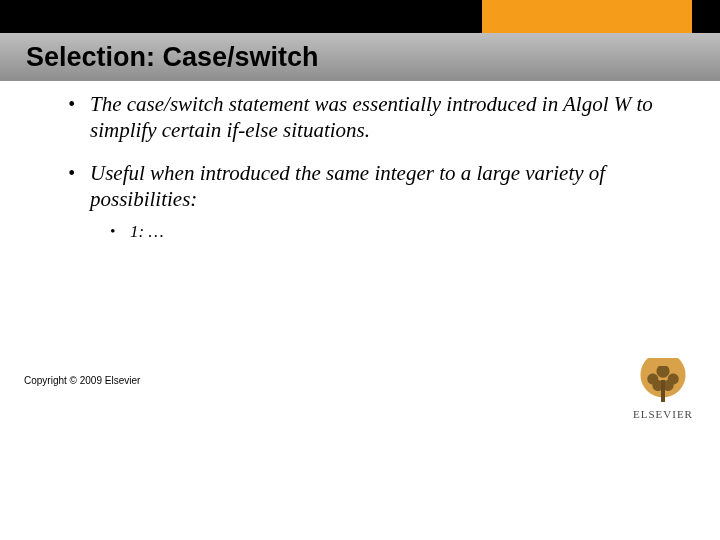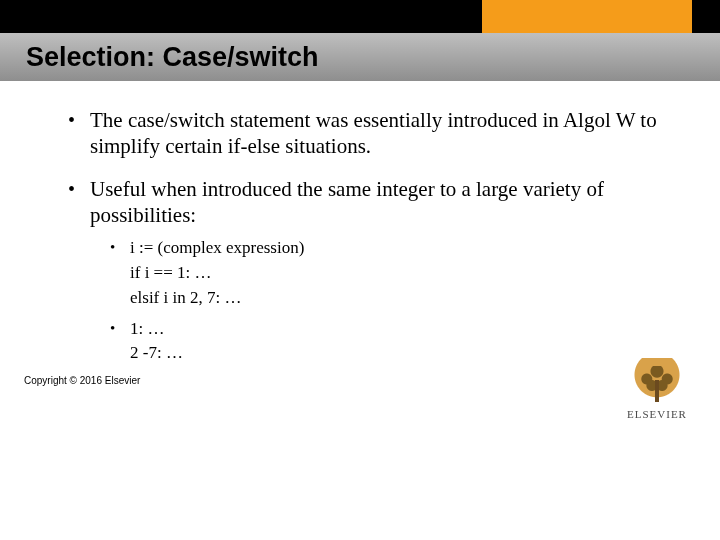--- a/index.html
+++ b/index.html
@@ -43,24 +43,25 @@
   .title-text {
     font-family: Arial, Helvetica, sans-serif;
     font-weight: 900;
     font-size: 27px;
     color: #000;
     letter-spacing: 0px;
   }
   .content {
     position: absolute;
     left: 64px;
-    top: 108px;
+    top: 92px;
     width: 600px;
     font-size: 21px;
     line-height: 1.22;
+    font-style: italic;
   }
   ul.level1 {
     list-style: none;
     padding: 0;
     margin: 0;
   }
   ul.level1 > li {
     position: relative;
     padding-left: 26px;
     margin-bottom: 18px;
@@ -97,21 +98,21 @@
   .copyright {
     position: absolute;
     left: 24px;
     bottom: 46px;
     font-family: Arial, Helvetica, sans-serif;
     font-size: 10px;
     color: #000;
   }
   .logo {
     position: absolute;
-    right: 26px;
+    right: 20px;
     bottom: 12px;
     width: 74px;
     text-align: center;
   }
   .logo .tree {
     width: 56px; height: 48px;
     margin: 0 auto 2px auto;
     background:
       radial-gradient(circle at 50% 35%, #d9a24a 0 22px, transparent 23px);
     position: relative;
@@ -159,33 +160,27 @@
 
   <div class="content">
     <ul class="level1">
       <li>
         <span>The case/switch statement was essentially introduced in Algol W to simplify certain if-else situations.</span>
       </li>
       <li>
         <span>Useful when introduced the same integer to a large variety of possibilities:</span>
         <ul class="level2">
           <li>
-            <span>i := (complex expression)</span>
-            <span class="subline">if i == 1: …</span>
-            <span class="subline">elsif i in 2, 7: …</span>
-          </li>
-          <li>
             <span class="subline">1: …</span>
-            <span class="subline">2 -7: …</span>
           </li>
         </ul>
       </li>
     </ul>
   </div>
 
-  <div class="copyright">Copyright © 2016 Elsevier</div>
+  <div class="copyright">Copyright © 2009 Elsevier</div>
 
   <div class="logo">
     <div class="tree"></div>
     <div class="word">ELSEVIER</div>
   </div>
 
 </div>
 
 </body></html>

